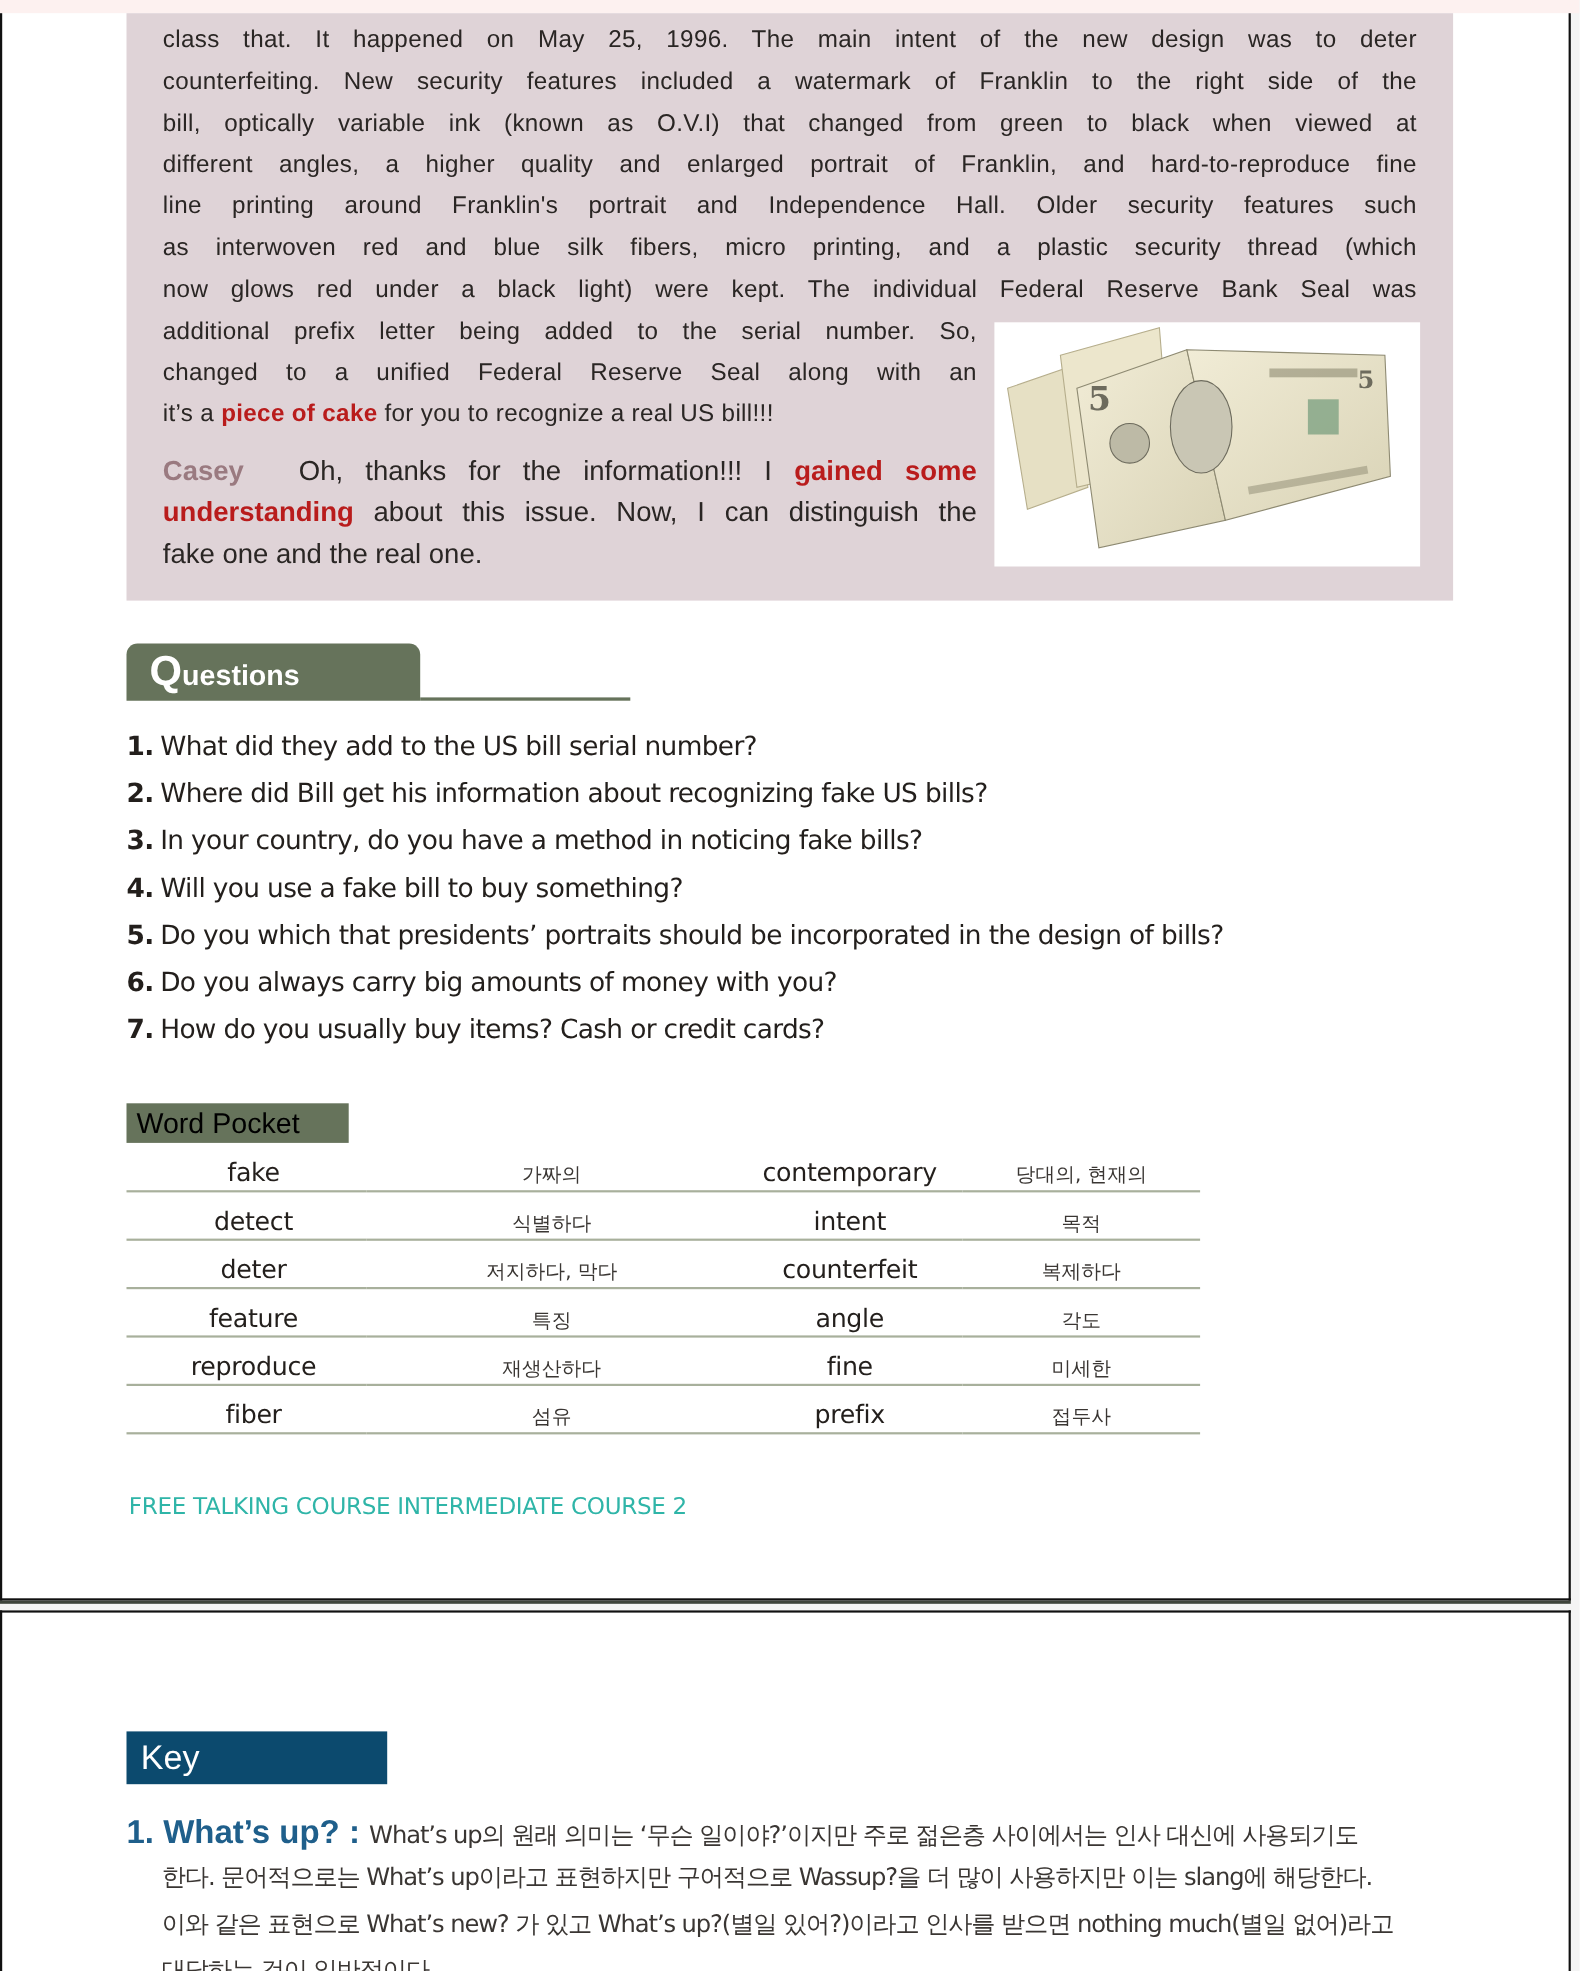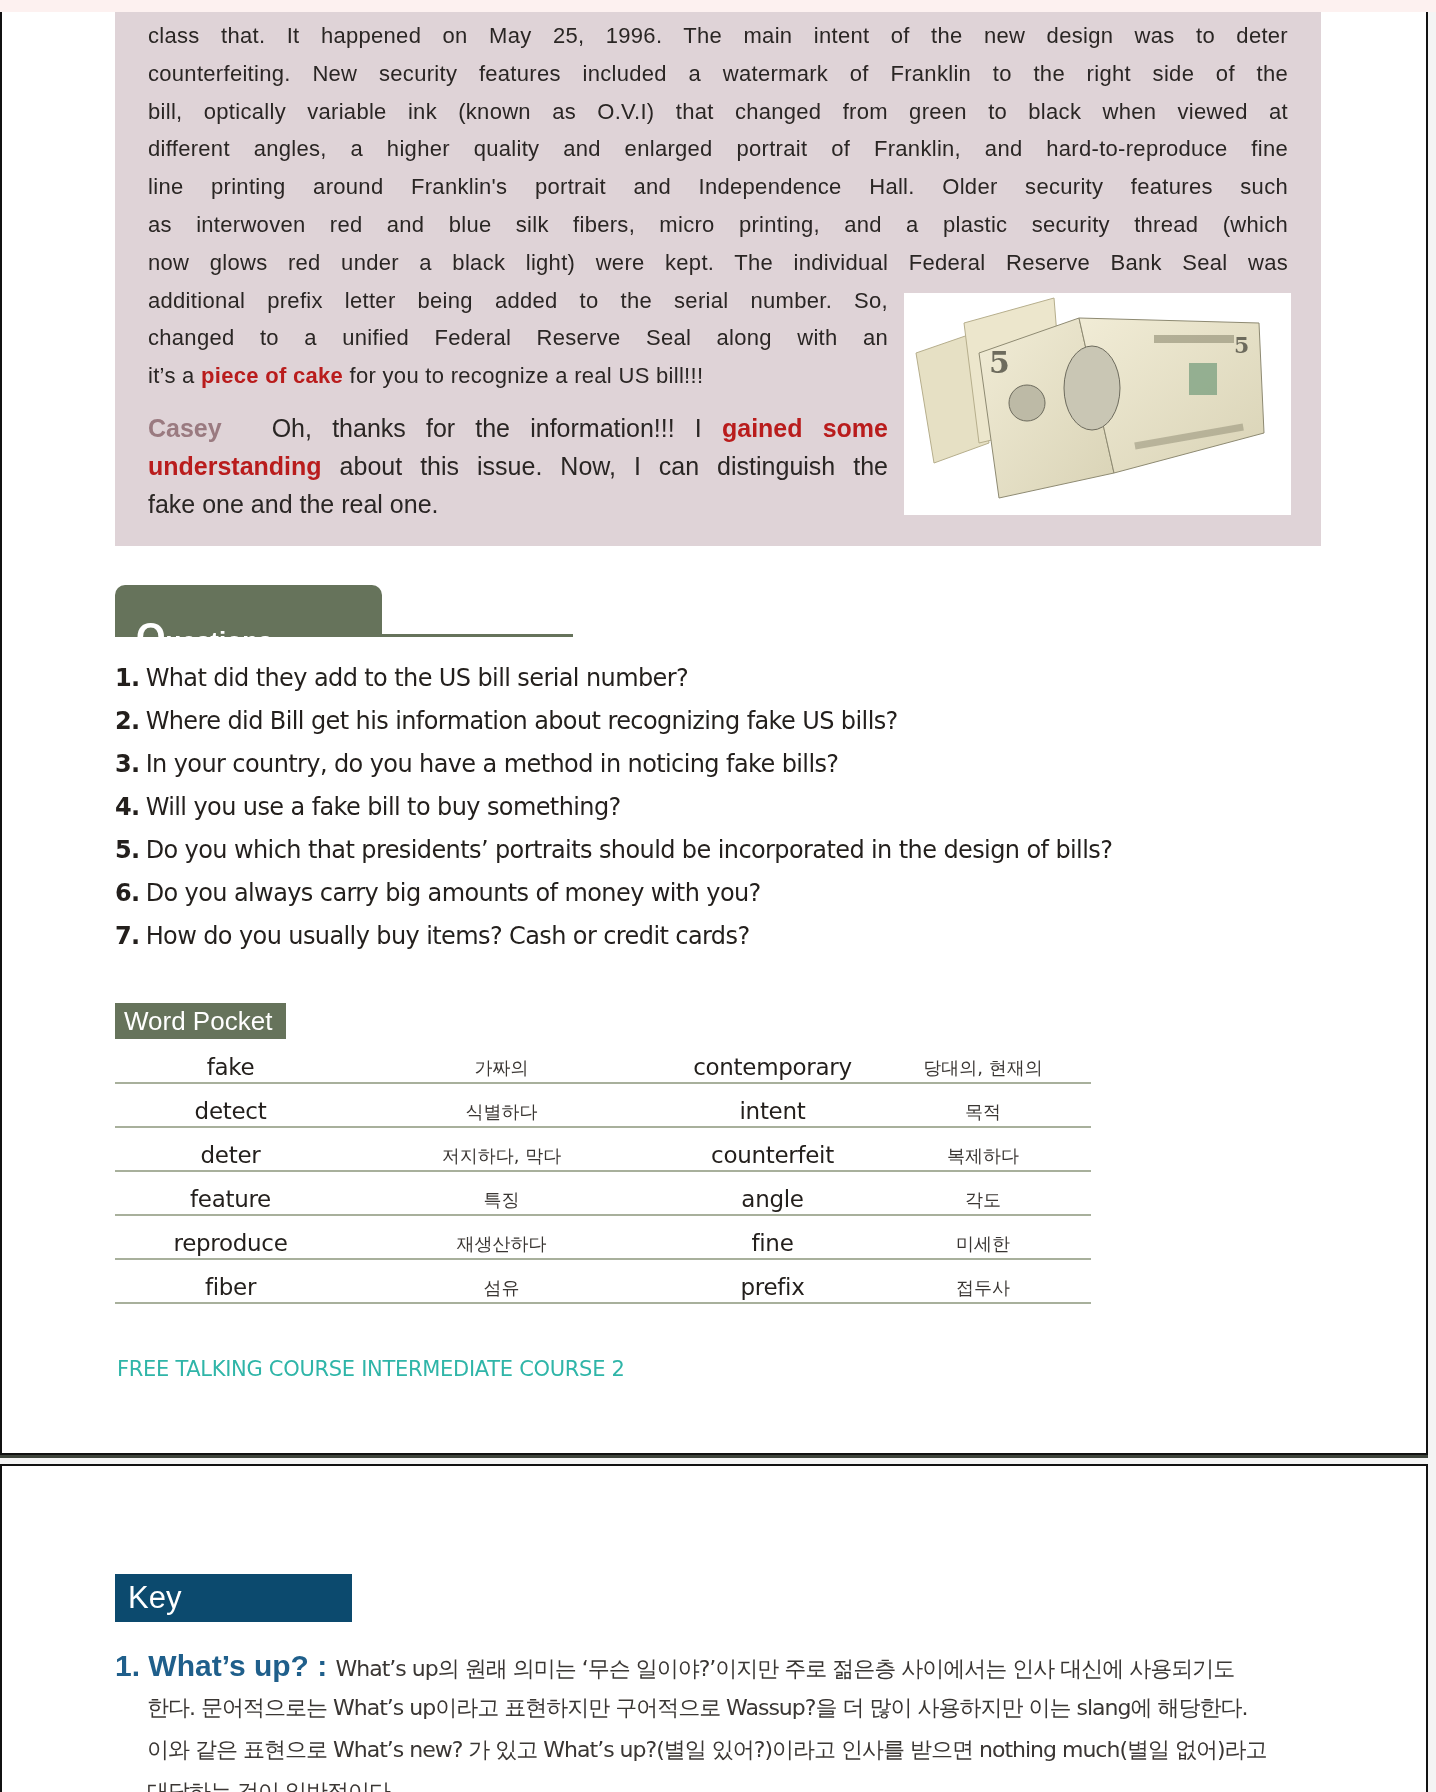--- a/index.html
+++ b/index.html
@@ -28,28 +28,28 @@
   .hl { color:#b91c1c; font-weight:bold; }
   .speaker { color:#9a7a80; font-weight:bold; margin-right:50px; }
   .casey-block { position:absolute; left:148px; top:409px; width:740px; font-size:25px; line-height:38px; color:#2a2624; }
   .casey-block .line { display:block; white-space:nowrap; text-align:justify; text-align-last:justify; height:38px; }
   .casey-block .last { text-align-last:left; }
 
   .billimg { position:absolute; left:904px; top:293px; width:387px; height:222px; background:#fff; overflow:hidden; }
 
   .q-tab { position:absolute; left:115px; top:585px; width:267px; height:52px; background:#66735b; border-radius:10px 10px 0 0; }
   .q-underline { position:absolute; left:382px; top:634px; width:191px; height:3px; background:#66735b; }
-  .q-title { position:absolute; left:136px; top:590px; color:#fff; font-weight:bold; font-size:26px; font-family:"Liberation Sans", sans-serif;margin-top:26px; }
+  .q-title { position:absolute; left:136px; top:590px; color:#fff; font-weight:bold; font-size:26px; font-family:"Liberation Sans", sans-serif; }
   .q-title .big { font-size:38px; }
 
   .questions { position:absolute; left:115px; top:657px; list-style:none; margin:0; padding:0; font-family:"DejaVu Sans", sans-serif; font-size:24px; color:#231f1c; }
   .questions li { height:43px; line-height:43px; white-space:nowrap; letter-spacing:-0.6px; }
   .questions .num { font-weight:bold; margin-right:6px; }
 
-  .wp-tag { position:absolute; left:115px; top:1003px; width:171px; height:36px; background:#66735b; color:#ffffff; font-size:26px; line-height:36px; padding-left:9px; box-sizing:border-box; }
+  .wp-tag { position:absolute; left:115px; top:1003px; width:202px; height:36px; background:#66735b; color:#000000; font-size:26px; line-height:36px; padding-left:9px; box-sizing:border-box; }
   .wp-table { position:absolute; left:115px; top:1040px; width:976px; border-collapse:collapse; font-family:"DejaVu Sans", sans-serif; }
   .wp-table td { height:40px; border-bottom:2px solid #a8b09c; padding:0; vertical-align:bottom; padding-bottom:2px; white-space:nowrap;text-align:center; }
   .wp-table .en { font-size:23px; color:#231f1c; letter-spacing:-0.3px; }
   .wp-table .ko { font-size:18px; color:#3a3633; }
   .c1 { width:205px; padding-left:13px !important; }
   .c2 { width:337px; }
   .c3 { width:205px; }
 
   .footer { position:absolute; left:117px; top:1357px; color:#2fb5a8; font-size:21px; letter-spacing:-0.3px; font-family:"DejaVu Sans", sans-serif; }
 

